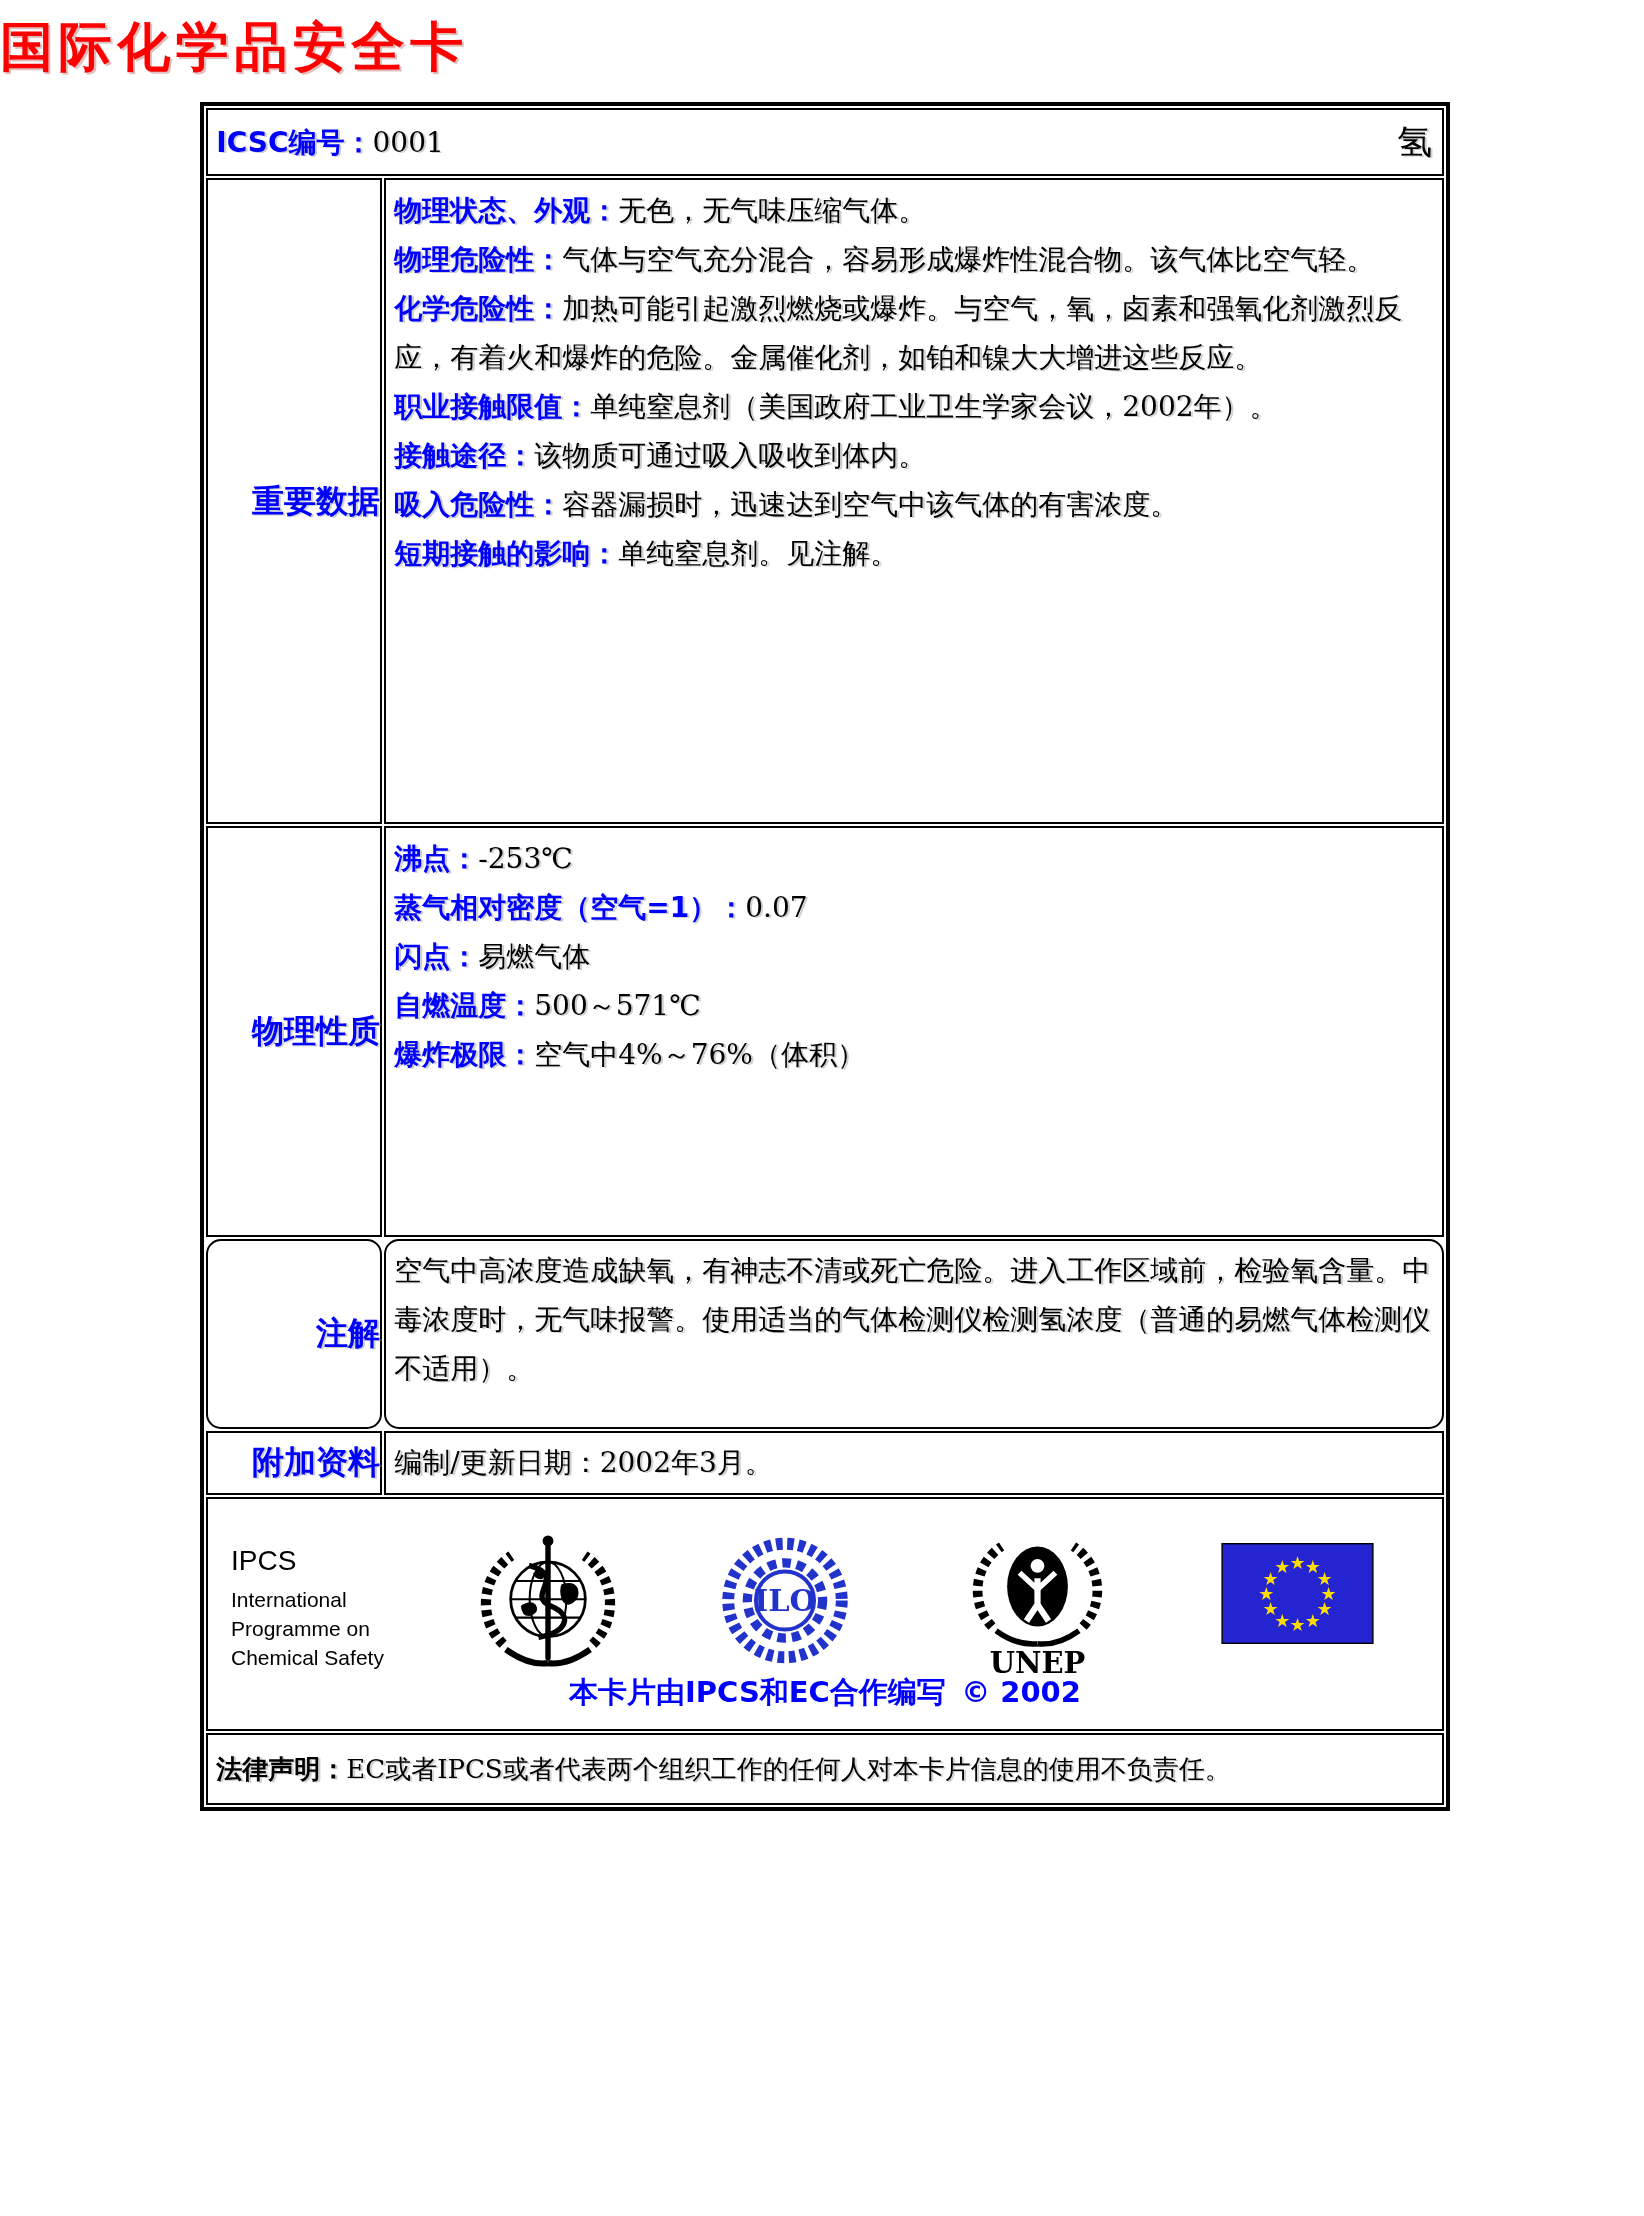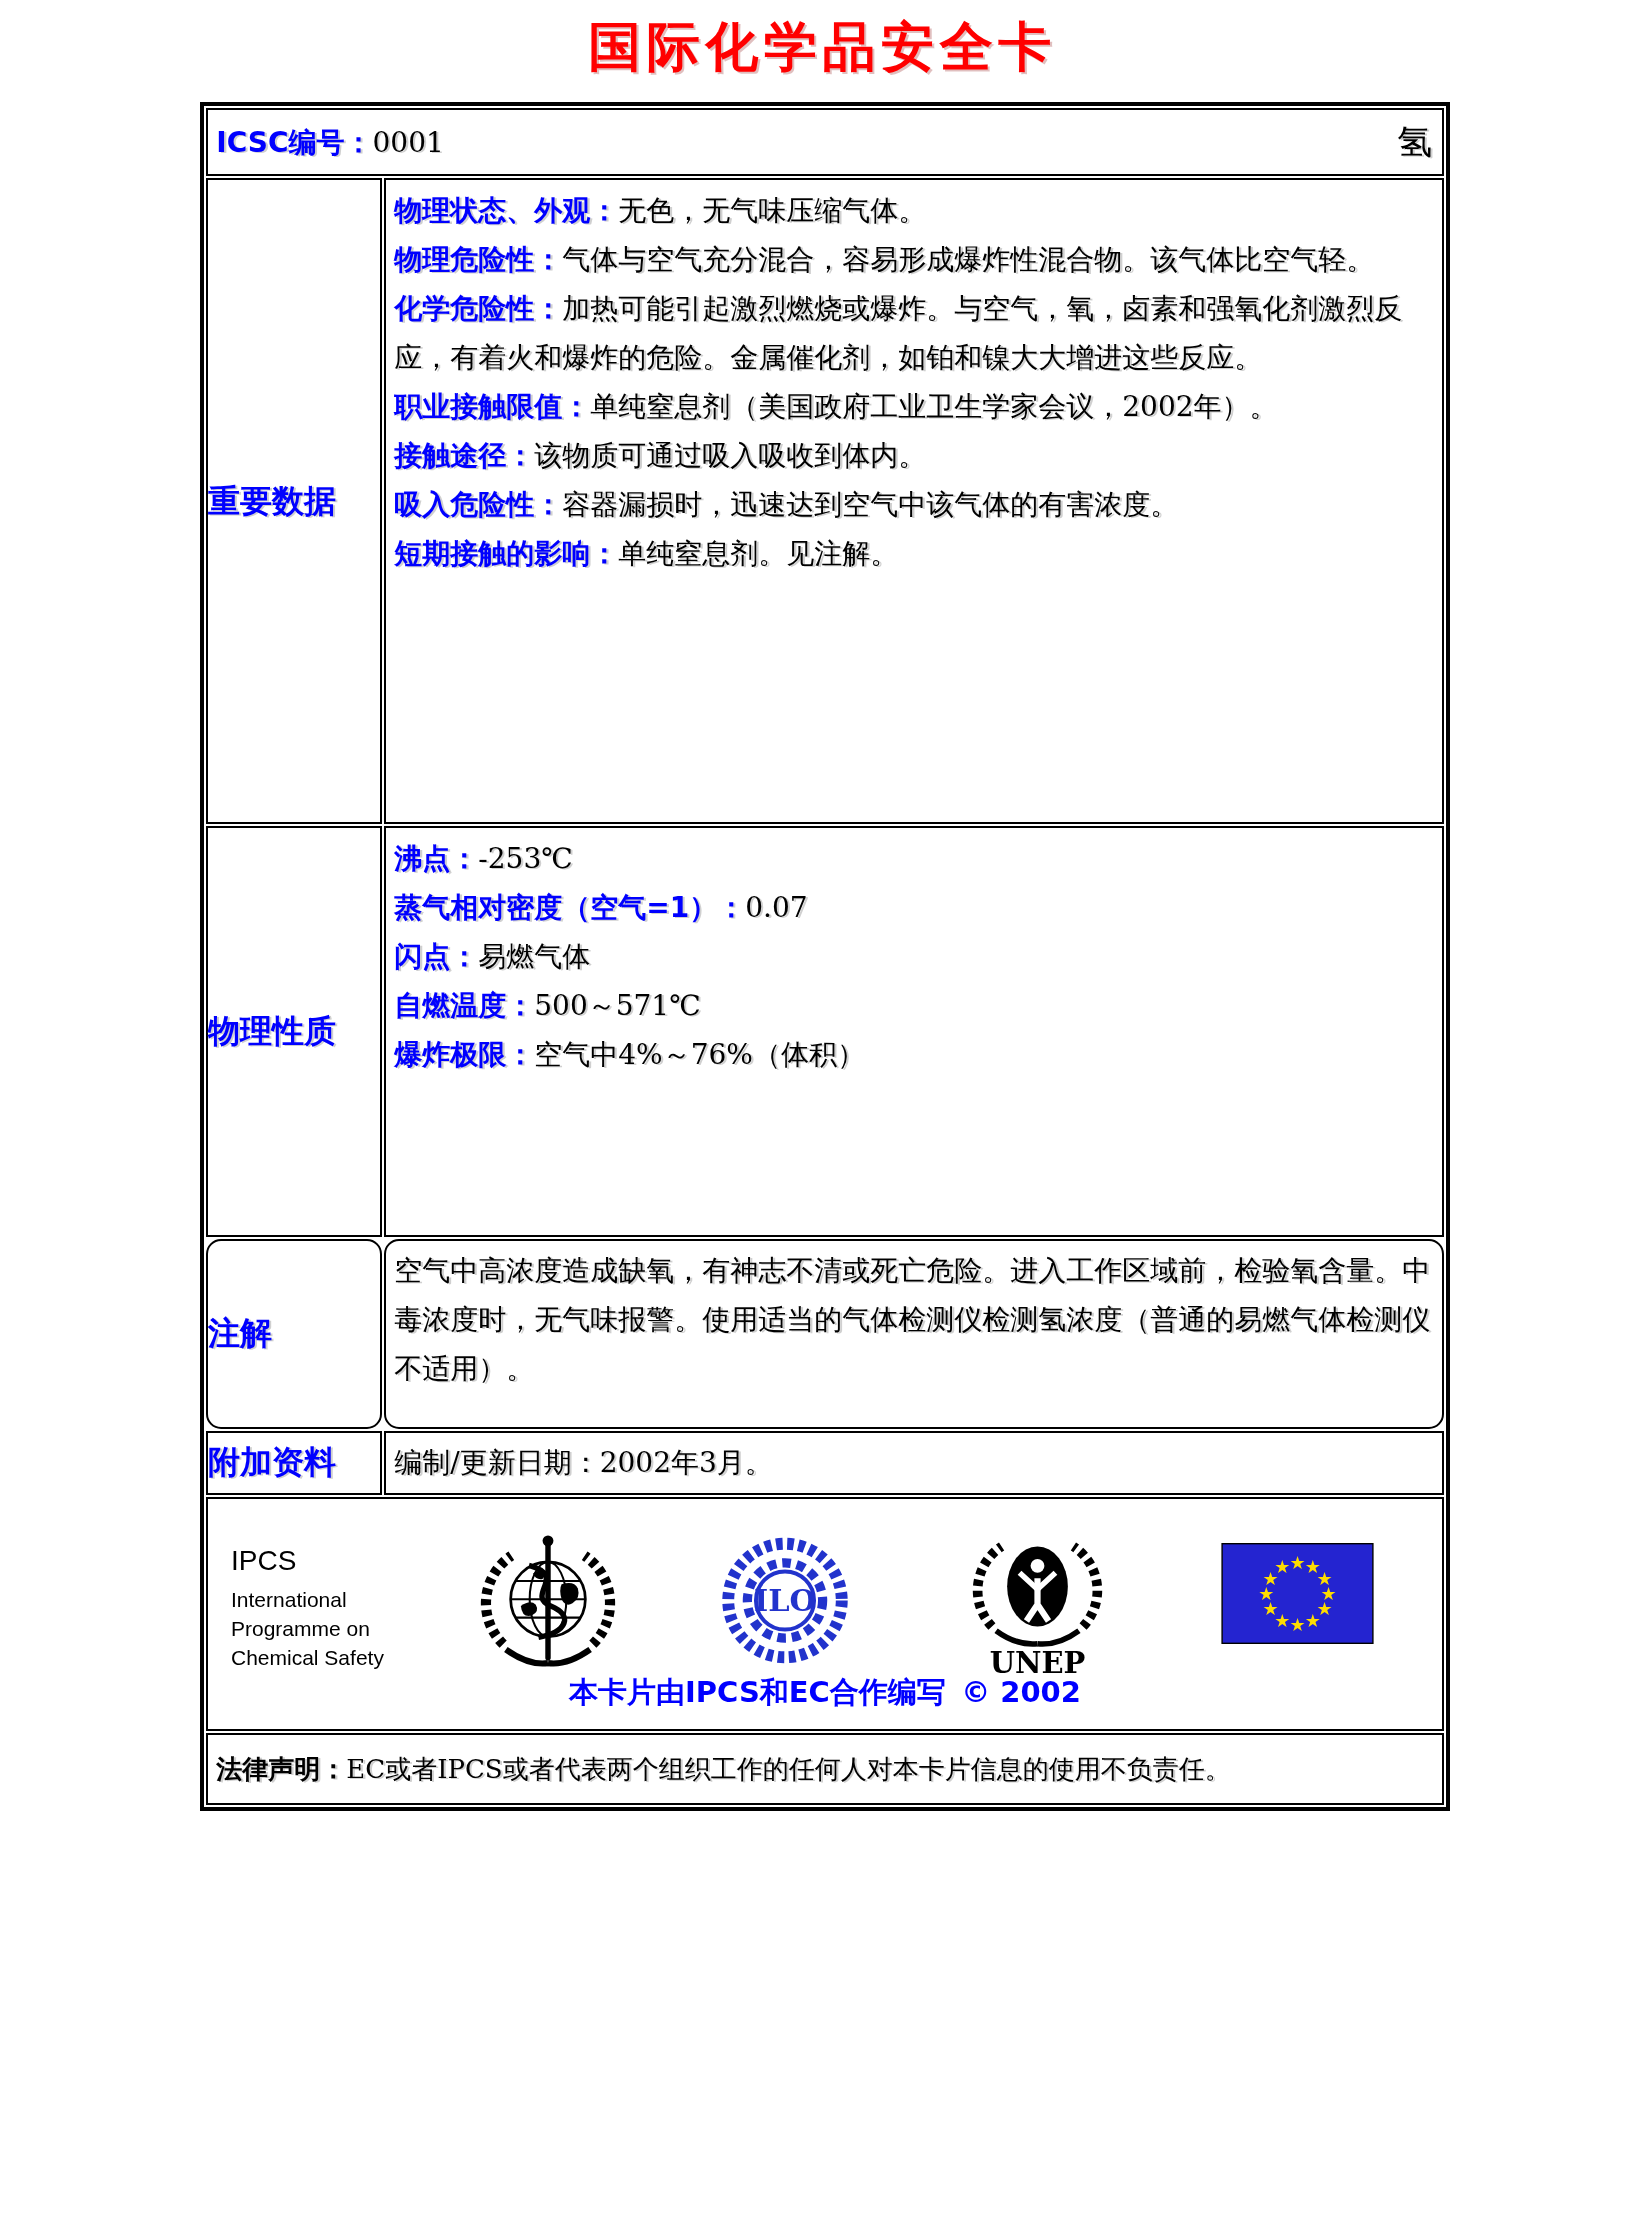--- a/index.html
+++ b/index.html
@@ -1,24 +1,24 @@
 <!DOCTYPE html>
 <html style="font-size:11px"><head>
 <meta charset="utf-8">
 <style>
   html,body{margin:0;padding:0;background:#fff;}
   body{width:1645px;height:2216px;font-family:"DejaVu Sans",sans-serif;color:#000;position:relative;}
   .page-title{margin:0;padding-top:18px;font-size:53px;line-height:58px;font-weight:bold;color:#ff0000;
-    text-align:center;letter-spacing:5.6px;text-shadow:2.1px 2.1px 0 rgba(130,0,0,0.25);}
+    text-align:left;letter-spacing:5.6px;text-shadow:2.1px 2.1px 0 rgba(130,0,0,0.25);}
   table.card{table-layout:fixed;width:1250px;box-sizing:border-box;margin:26px 8px 0 200px;
     border:4.9px solid #000;border-collapse:separate;border-spacing:2.8px;background:#fff;}
   td{border:2.1px solid #000;vertical-align:top;padding:5.6px 7px 5.6px 8.3px;
     font-size:28px;line-height:49px;font-family:"DejaVu Serif",serif;}
   col.c1{width:176px;}
-  td.seclabel{vertical-align:middle;text-align:left;color:#0000ff;font-weight:bold;
+  td.seclabel{vertical-align:middle;text-align:right;color:#0000ff;font-weight:bold;
     font-size:32px;font-family:"DejaVu Sans",sans-serif;padding:0;}
   .flabel{color:#0000ff;font-weight:bold;font-family:"DejaVu Sans",sans-serif;}
   .fval{color:#000;}
   td.r1{height:53px;vertical-align:middle;}
   td.r2{height:631px;}
   td.r3{height:395px;}
   td.r4{height:97px;}
   td.r5{height:175px;border-radius:15px;}
   td.r6{height:36px;vertical-align:middle;}
   td.r7{height:193px;vertical-align:top;padding:12px;}

